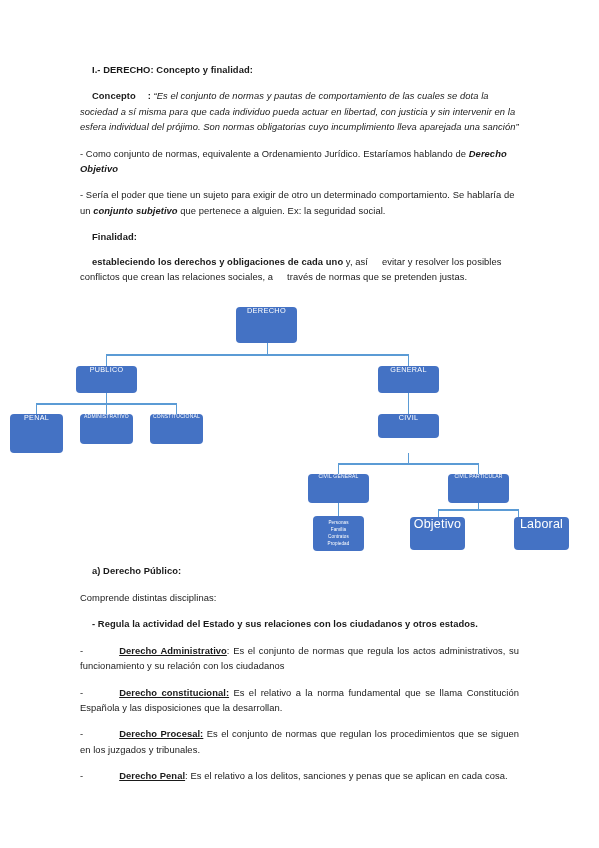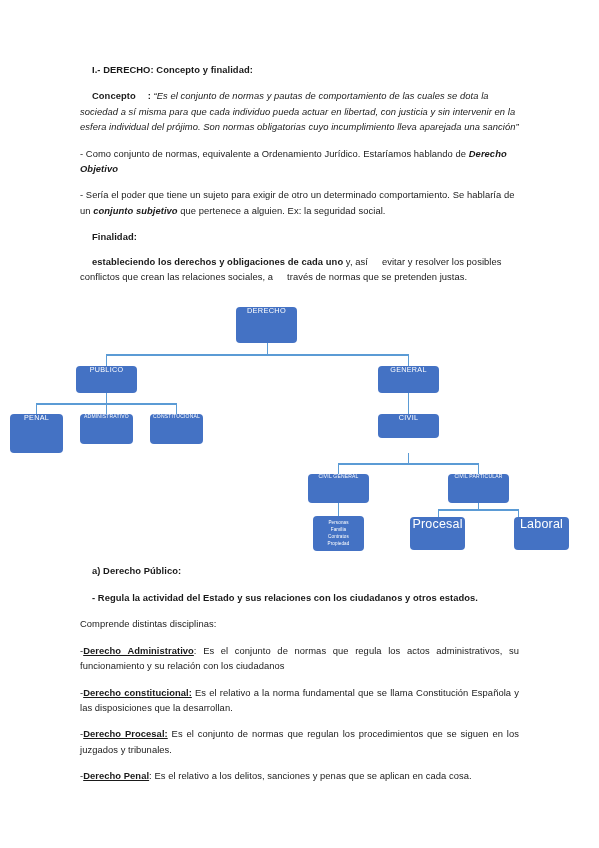--- a/index.html
+++ b/index.html
@@ -37,21 +37,21 @@
     font-size: 9.4px;
     line-height: 15.4px;
     letter-spacing: 0.06px;
     color: #1a1a1a;
   }
   p.para.tight { margin-bottom: 9px; }
   p.para.just { text-align: justify; }
   .b  { font-weight: bold; padding-left: 12px; }
   .i  { font-style: italic; }
   .bi { font-weight: bold; font-style: italic; }
-  .bu { font-weight: bold; text-decoration: underline; }
+  .bu { font-weight: bold; text-decoration: underline; margin-left: 36px; }
   .gap { display: inline-block; width: 14px; }
 
   
   .diagram {
     position: relative;
     width: 439px;
     height: 258px;
     margin: 6px 0 10px 0;
   }
   .node {
@@ -175,38 +175,38 @@
       </div>
 
       <div class="node leafsmall" style="left:233px; top:221px; width:51px; height:35px; flex-direction:column;">
         <span>Personas</span>
         <span>Familia</span>
         <span>Contratos</span>
         <span>Propiedad</span>
       </div>
 
       <div class="node big" style="left:330px; top:222px; width:55px; height:33px;">
-        <span>Procesal</span>
+        <span>Objetivo</span>
       </div>
 
       <div class="node big" style="left:410px; top:222px; width:55px; height:33px;margin-left:24px;">
         <span>Laboral</span>
       </div>
     </div>
 
     <p class="para">
       <span class="b">a) Derecho Público:</span>
     </p>
 
     <p class="para">
+      <span> Comprende distintas disciplinas:</span>
+    </p>
+
+    <p class="para">
       <span class="b">- Regula la actividad del Estado y sus relaciones con los ciudadanos y otros estados.</span>
-    </p>
-
-    <p class="para">
-      <span> Comprende distintas disciplinas:</span>
     </p>
 
     <p class="para just">
       <span>-</span><span class="bu">Derecho Administrativo</span><span>:  </span><span>Es el conjunto de normas que regula los actos administrativos, su funcionamiento y su relación con los ciudadanos</span>
     </p>
 
     <p class="para just">
       <span>-</span><span class="bu">Derecho constitucional:</span><span> </span><span>Es el relativo a la norma fundamental que se llama Constitución Española y las disposiciones que la desarrollan.</span>
     </p>
 

